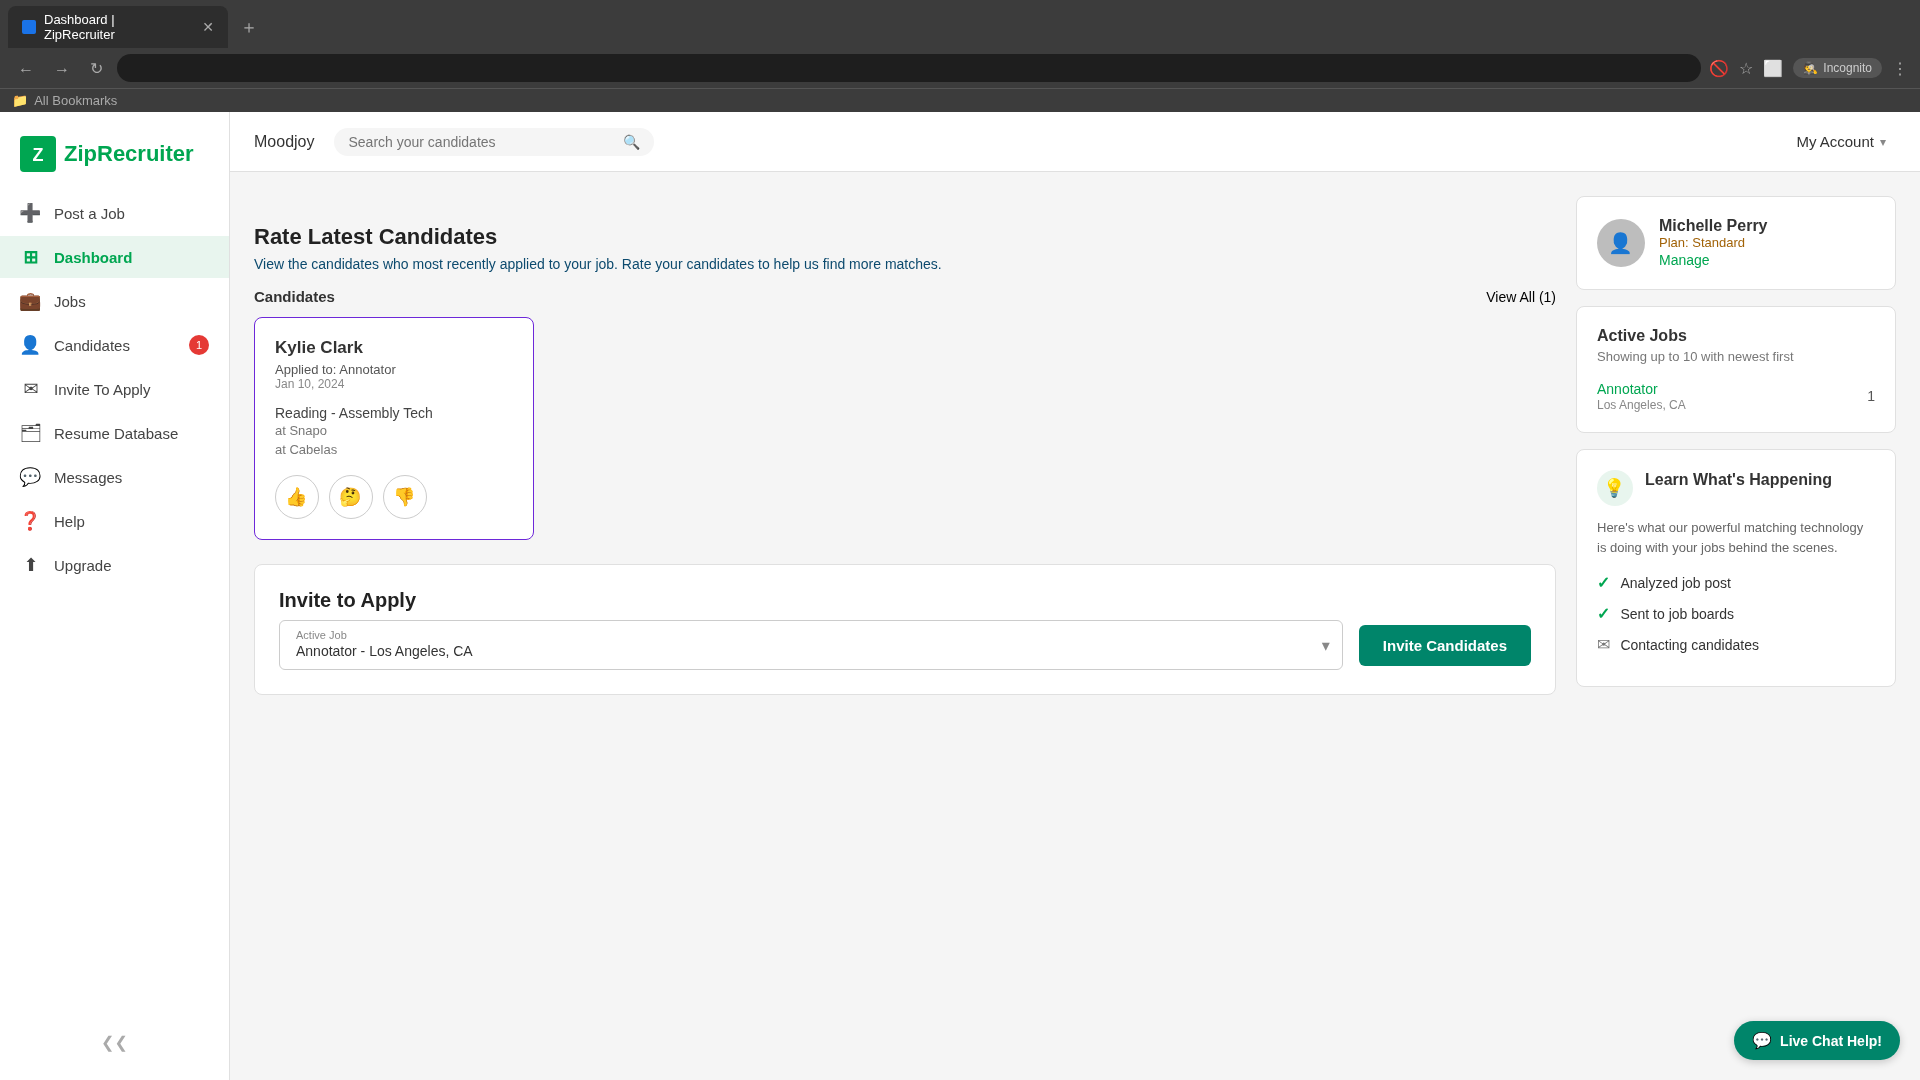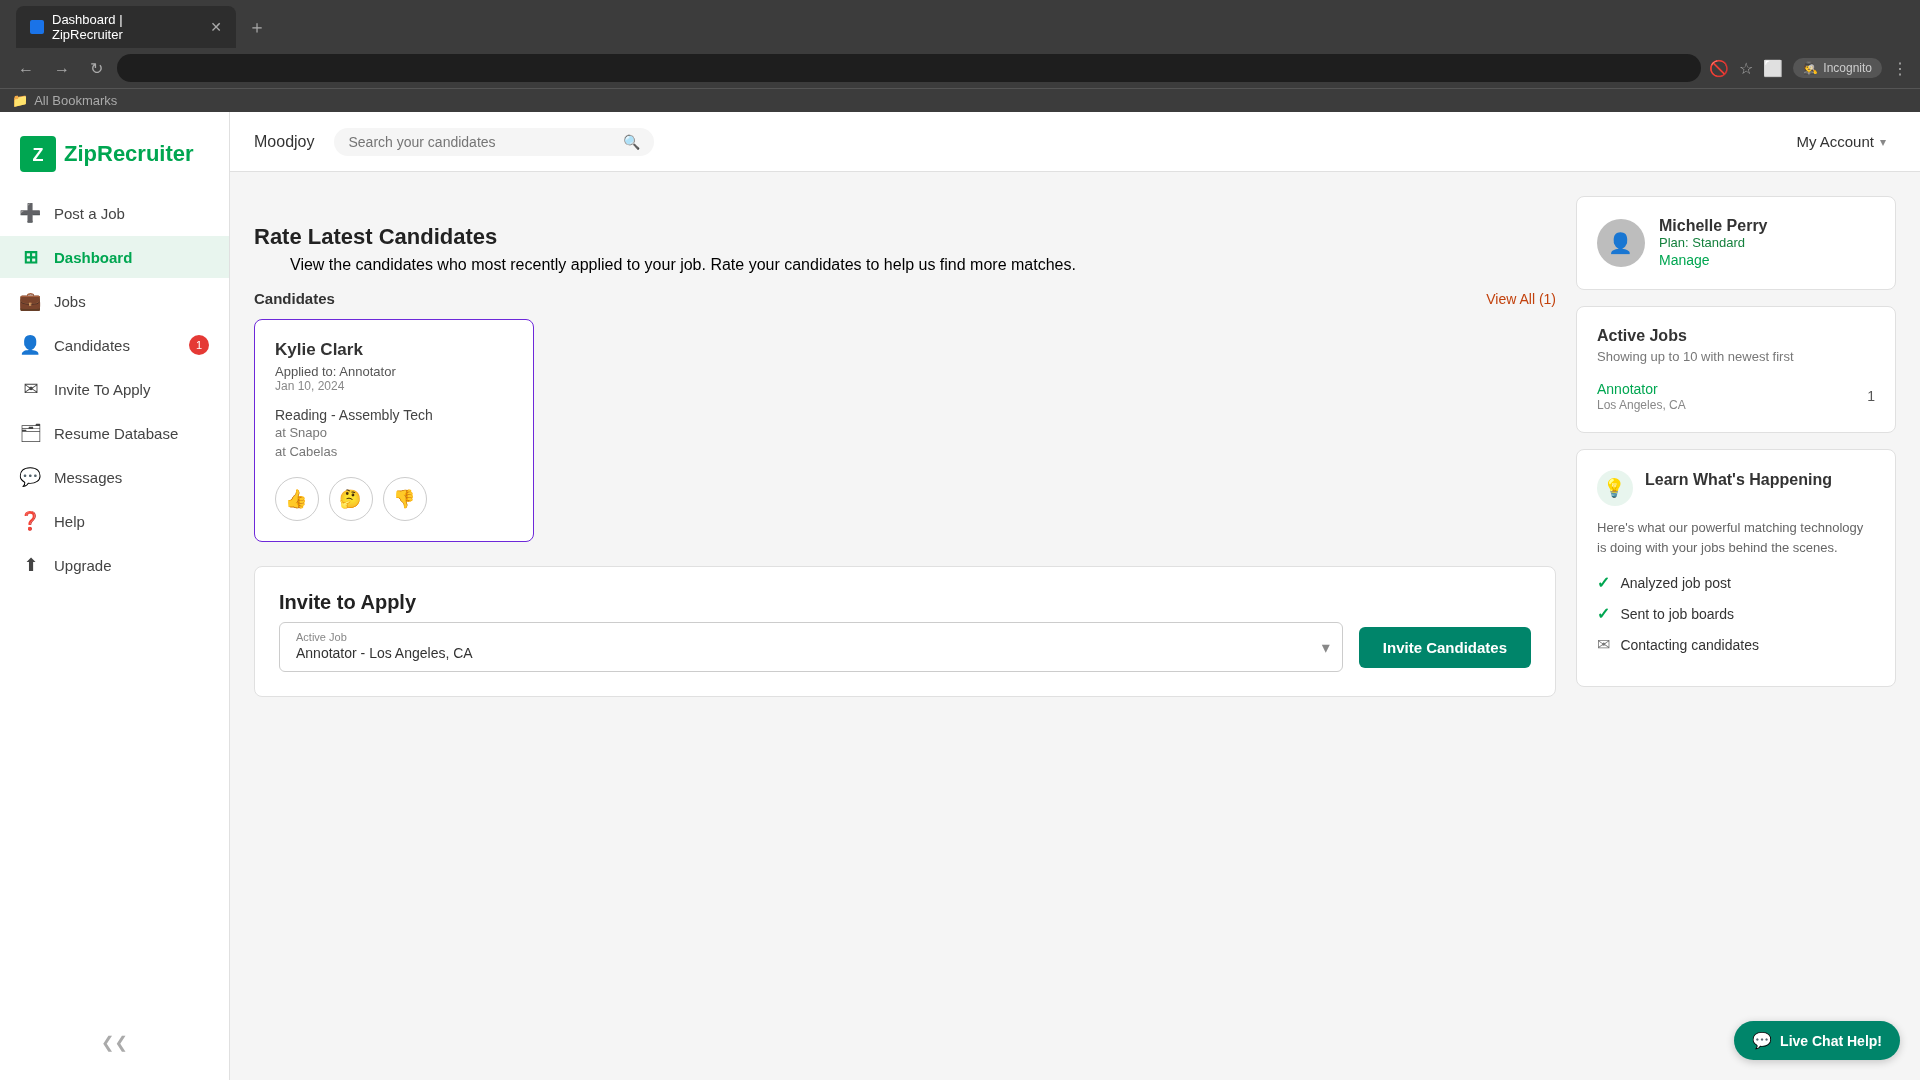--- a/index.html
+++ b/index.html
@@ -1,17 +1,17 @@
 <!DOCTYPE html>
 <html><head>
   <meta charset="utf-8">
   <style>
     * { box-sizing: border-box; margin: 0; padding: 0; }
     body { font-family: -apple-system, BlinkMacSystemFont, 'Segoe UI', sans-serif; background: #f5f5f5; display: flex; flex-direction: column; height: 100vh; overflow: hidden; }
-    .browser-tab-bar { background: #3c3c3c; display: flex; align-items: center; padding: 6px 16px 0; gap: 4px; }
+    .browser-tab-bar { background: #3c3c3c; display: flex; align-items: center; padding: 6px 8px 0; gap: 4px; }
     .browser-tab { background: #2d2d2d; color: #fff; padding: 6px 14px; border-radius: 8px 8px 0 0; font-size: 13px; display: flex; align-items: center; gap: 8px; max-width: 220px; }
     .browser-tab .favicon { width: 14px; height: 14px; background: #1a73e8; border-radius: 2px; flex-shrink: 0; }
     .tab-close { color: #aaa; cursor: pointer; font-size: 14px; margin-left: 6px; }
     .new-tab { color: #aaa; font-size: 18px; padding: 4px 8px; cursor: pointer; }
     .browser-nav { background: #3c3c3c; display: flex; align-items: center; gap: 8px; padding: 6px 12px; }
     .nav-btn { color: #aaa; font-size: 16px; cursor: pointer; padding: 4px 6px; border-radius: 4px; background: none; border: none; }
     .address-bar { flex: 1; background: #1e1e1e; color: #e0e0e0; border: none; border-radius: 20px; padding: 6px 14px; font-size: 14px; outline: none; }
     .nav-actions { display: flex; align-items: center; gap: 10px; color: #aaa; font-size: 16px; }
     .incognito-badge { background: #555; color: #ccc; padding: 3px 10px; border-radius: 14px; font-size: 12px; display: flex; align-items: center; gap: 5px; }
     .bookmarks-bar { background: #3c3c3c; padding: 4px 12px; color: #aaa; font-size: 13px; display: flex; align-items: center; gap: 6px; border-top: 1px solid #555; }
@@ -44,24 +44,24 @@
     .my-account-btn { display: flex; align-items: center; gap: 6px; color: #333; font-size: 15px; cursor: pointer; padding: 6px 10px; border-radius: 4px; }
     .chevron-down { font-size: 12px; color: #888; }
 
     
     .page-body { display: flex; flex: 1; gap: 0; padding: 24px; gap: 20px; }
     .main-col { flex: 1; display: flex; flex-direction: column; gap: 24px; min-width: 0; }
     .side-col { width: 320px; flex-shrink: 0; display: flex; flex-direction: column; gap: 16px; }
 
     
     .section-title { font-size: 22px; font-weight: 600; color: #222; margin-bottom: 6px; margin-top: 28px; }
-    .section-desc { font-size: 16px; color: #000000; margin-bottom: 16px; margin-left: 36px; }
+    .section-desc { font-size: 14px; color: #0c4a6e; margin-bottom: 16px; }
     .candidates-header { display: flex; align-items: center; justify-content: space-between; margin-bottom: 12px; }
     .candidates-label { font-size: 15px; font-weight: 600; color: #333; }
-    .view-all-link { color: #c2410c; font-size: 14px; cursor: pointer; text-decoration: none; }
+    .view-all-link { color: #000000; font-size: 14px; cursor: pointer; text-decoration: none; }
 
     
     .candidate-card { background: #fff; border: 1px solid #6d28d9; border-radius: 8px; padding: 20px; max-width: 280px; }
     .candidate-name { font-size: 17px; font-weight: 600; color: #333; margin-bottom: 4px; }
     .candidate-applied { font-size: 13px; color: #555; }
     .candidate-date { font-size: 12px; color: #888; margin-bottom: 14px; }
     .candidate-exp { font-size: 14px; color: #444; margin-bottom: 2px; }
     .candidate-exp-at { font-size: 13px; color: #777; margin-bottom: 4px; }
     .candidate-actions { display: flex; gap: 10px; margin-top: 18px; }
     .rate-btn { width: 44px; height: 44px; border-radius: 50%; border: 1px solid #ccc; background: #fff; display: flex; align-items: center; justify-content: center; cursor: pointer; font-size: 18px; color: #555; }
@@ -75,21 +75,21 @@
     .select-wrapper select { width: 100%; border: none; outline: none; padding: 10px 16px; font-size: 14px; color: #333; appearance: none; background: transparent; cursor: pointer; }
     .select-label { font-size: 11px; color: #888; padding: 8px 16px 0; display: block; }
     .chevron-select { position: absolute; right: 12px; top: 50%; transform: translateY(-50%); color: #888; pointer-events: none; }
     .invite-candidates-btn { background: #00856a; color: #fff; border: none; border-radius: 6px; padding: 12px 24px; font-size: 15px; font-weight: 600; cursor: pointer; white-space: nowrap; }
 
     
     .sidebar-card { background: #fff; border: 1px solid #e0e0e0; border-radius: 8px; padding: 20px; }
     .profile-row { display: flex; align-items: center; gap: 14px; }
     .avatar { width: 48px; height: 48px; border-radius: 50%; background: #bdbdbd; display: flex; align-items: center; justify-content: center; font-size: 20px; color: #fff; flex-shrink: 0; }
     .profile-name { font-size: 16px; font-weight: 600; color: #333; }
-    .profile-plan { font-size: 13px; color: #15803d; }
+    .profile-plan { font-size: 13px; color: #a16207; }
     .manage-link { color: #00a651; font-size: 14px; cursor: pointer; text-decoration: none; display: inline-block; margin-top: 2px; }
     .active-jobs-title { font-size: 16px; font-weight: 600; color: #333; margin-bottom: 4px; }
     .active-jobs-desc { font-size: 13px; color: #777; margin-bottom: 16px; }
     .job-row { display: flex; align-items: center; justify-content: space-between; }
     .job-link { color: #00a651; font-size: 14px; cursor: pointer; text-decoration: none; }
     .job-location { font-size: 12px; color: #888; }
     .job-count { font-size: 14px; color: #555; font-weight: 500; }
 
     
     .learn-title { font-size: 16px; font-weight: 600; color: #333; margin-bottom: 16px; }

